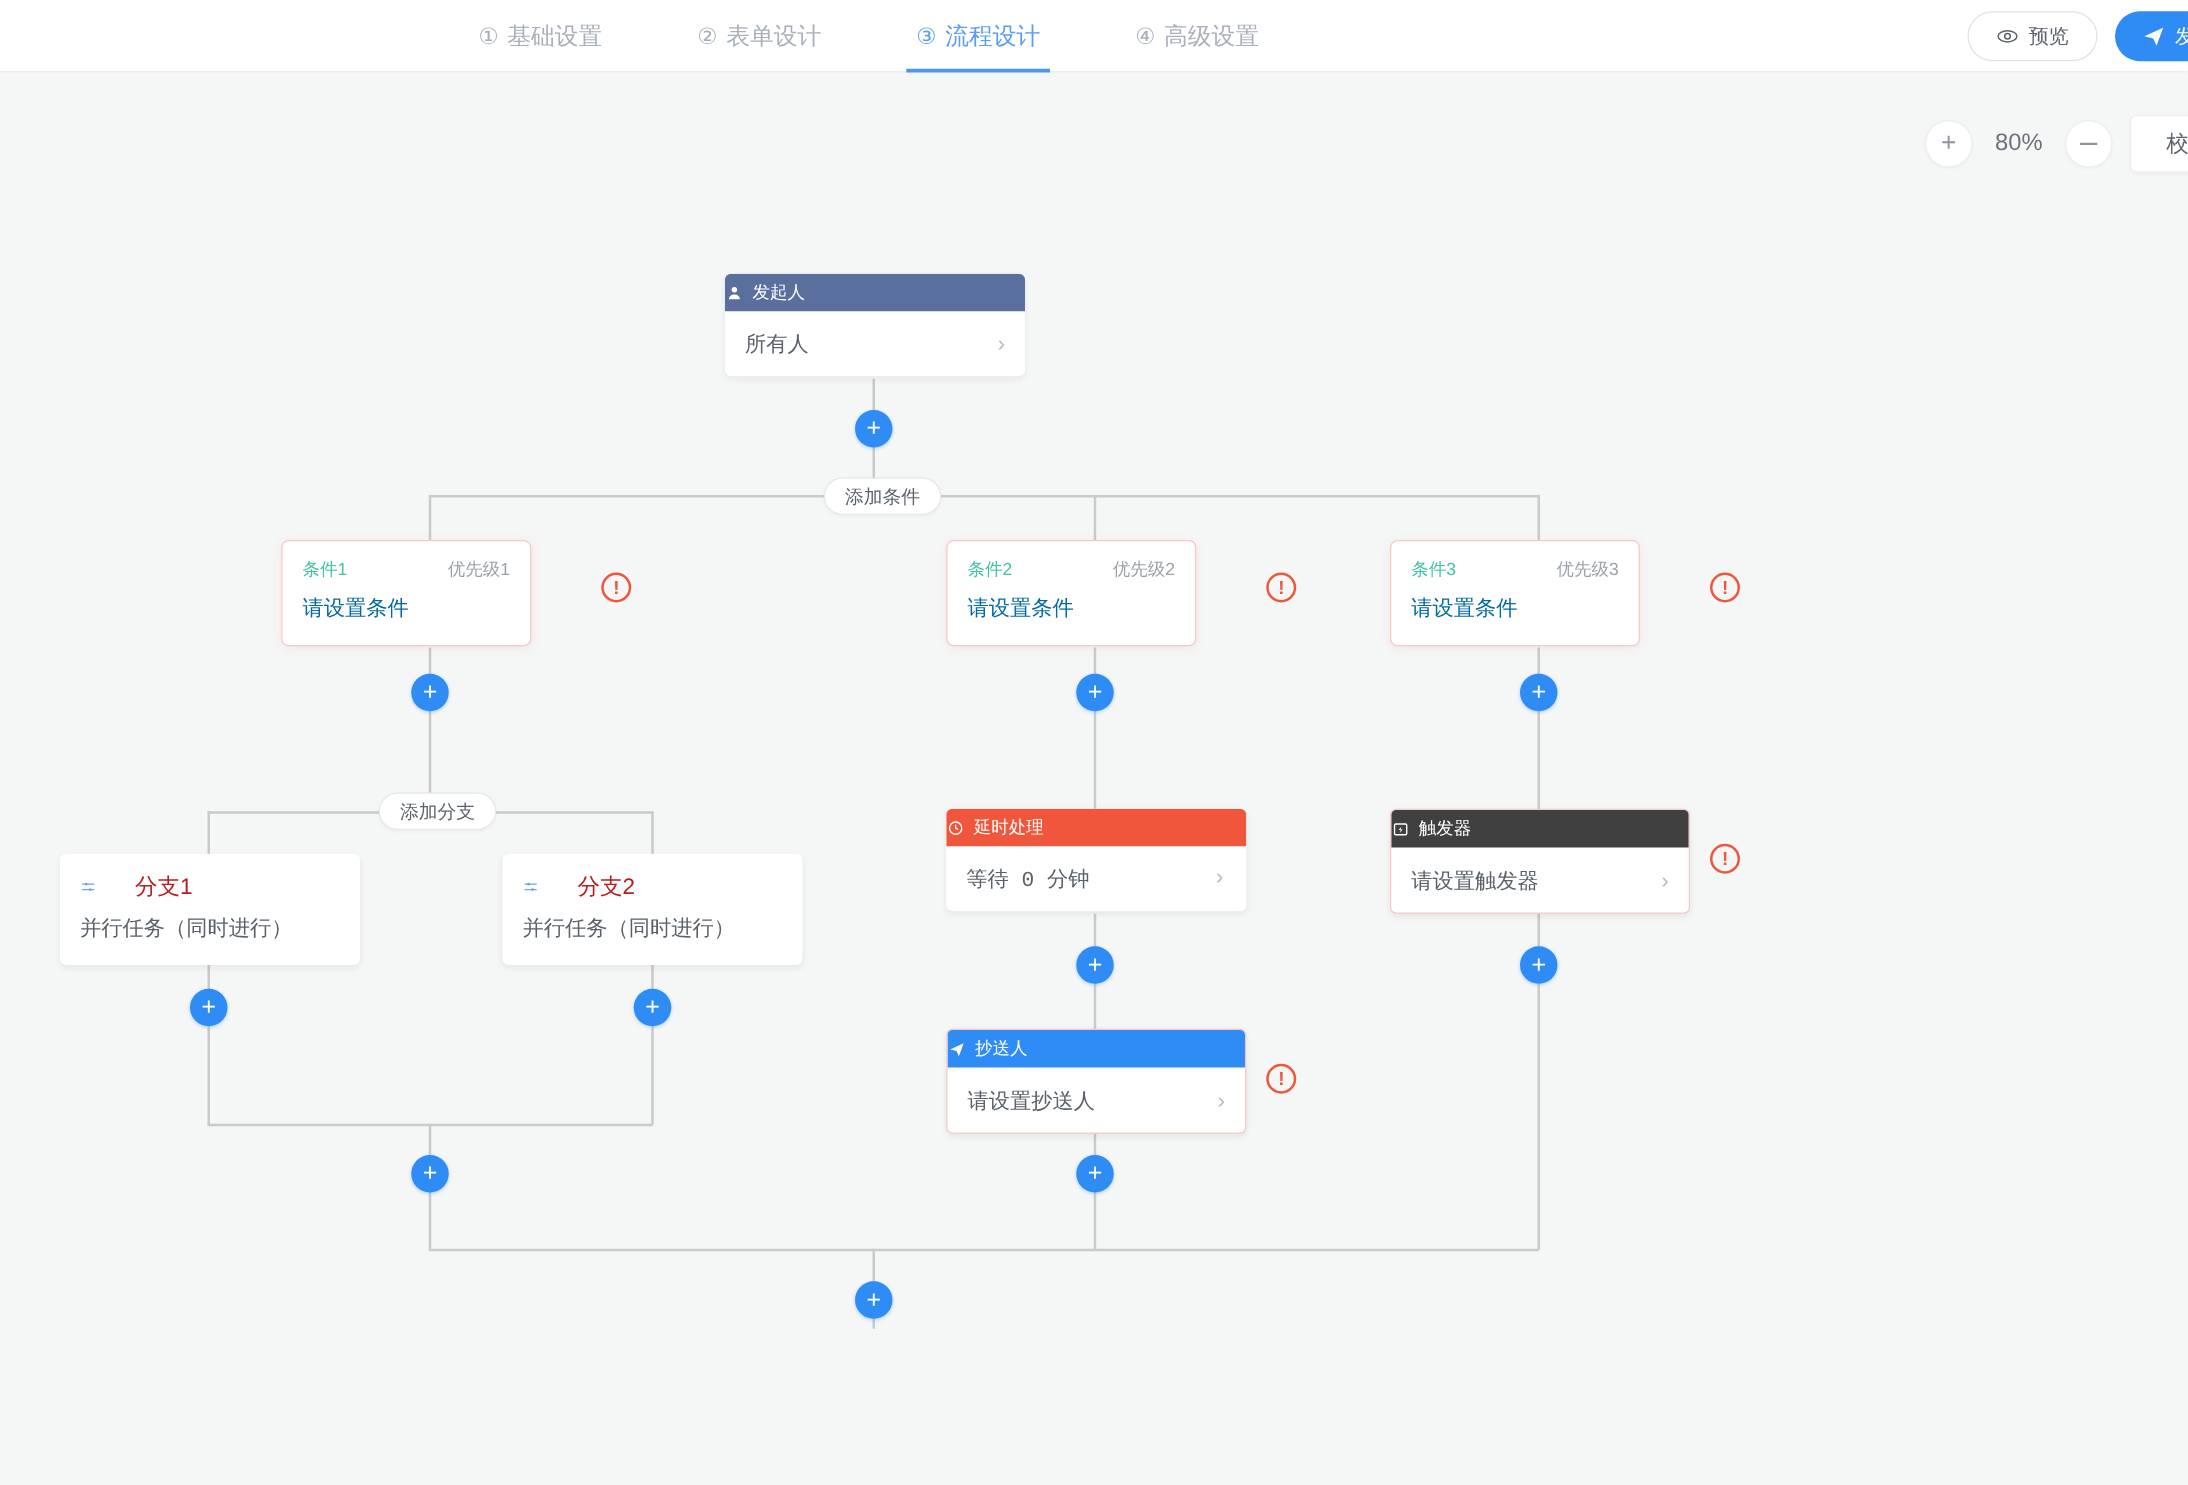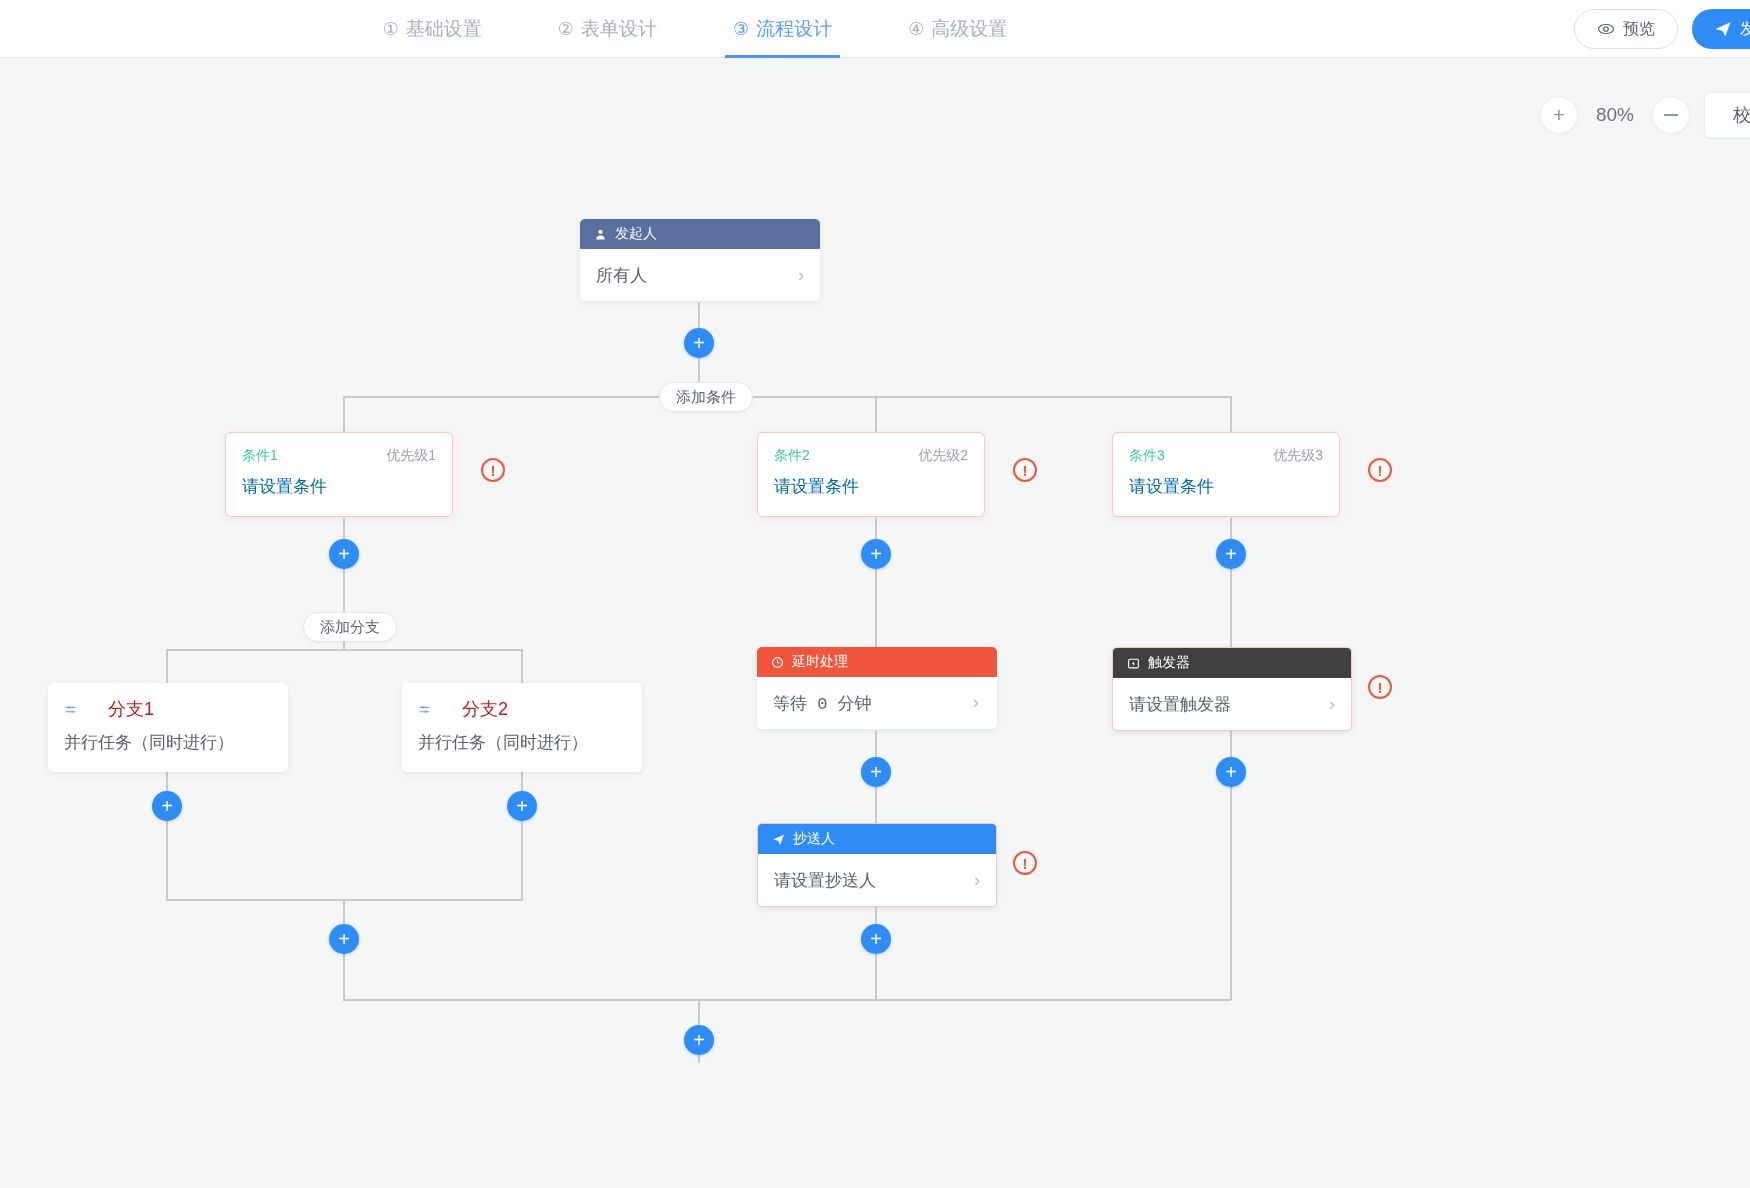--- a/index.html
+++ b/index.html
@@ -110,35 +110,35 @@
     box-shadow: 0 1px 3px rgba(0,0,0,.05);
   }
 
   
   .node {
     position: absolute; background: #fff; border-radius: 5px;
     box-shadow: 0 2px 6px rgba(0,0,0,.07); z-index: 5; overflow: hidden;
   }
   .node-hd {
     height: 30px; display: flex; align-items: center; gap: 8px;
-    padding: 0 14px; font-size: 14px; color: #fff;
+    padding: 0 1px; font-size: 14px; color: #fff;
   }
   .node-bd {
     display: flex; align-items: center; justify-content: space-between;
     padding: 0 16px; height: 52px; font-size: 17px; color: #5a6169;
   }
   .chev { color: #b6bcc4; font-size: 18px; }
 
   
   .node-initiator { width: 240px; }
   .node-initiator .node-hd { background: #5a6f9e; }
 
   
   .node-cond {
-    width: 228px; border: 1px solid #f7c8c8; border-radius: 6px;
+    width: 200px; border: 1px solid #f7c8c8; border-radius: 6px;
     box-shadow: 0 2px 8px rgba(240,100,100,.10);
   }
   .cond-top {
     display: flex; align-items: center; justify-content: space-between;
     padding: 14px 16px 0 16px;
   }
   .cond-name { font-size: 14px; color: #3ec4a0; }
   .cond-prio { font-size: 14px; color: #9aa1a9; }
   .cond-body { padding: 10px 16px 18px 16px; font-size: 17px; color: #0369a1; }
 
@@ -275,21 +275,21 @@
       <span class="cond-prio">优先级3</span>
     </div>
     <div class="cond-body">请设置条件</div>
   </div>
   <div class="warn" style="left:1368px; top:400px;">!</div>
 
   <div class="vline" style="left:343px; top:460px; height:132px;"></div>
   <div class="plus" style="left:329px; top:481px;">+</div>
 
   <div class="hline" style="left:166px; top:591px; width:356px;"></div>
-  <div class="pill" style="left:303px; top:554px;font-family:Liberation Serif, serif;">添加分支</div>
+  <div class="pill" style="left:303px; top:576px;font-family:Liberation Serif, serif;">添加分支</div>
   <div class="vline" style="left:166px; top:591px; height:35px;"></div>
   <div class="vline" style="left:521px; top:591px; height:35px;"></div>
 
   <div class="node node-branch" style="left:48px; top:625px;">
     <div class="branch-top">
       <span class="ico">
         <svg width="13" height="13" viewBox="0 0 24 24" stroke="#6ba3f5" stroke-width="2" fill="none">
           <line x1="3" y1="8" x2="21" y2="8"></line>
             <line x1="3" y1="16" x2="21" y2="16"></line>
           <circle cx="9" cy="8" r="2" fill="#6ba3f5" stroke="none"></circle>

